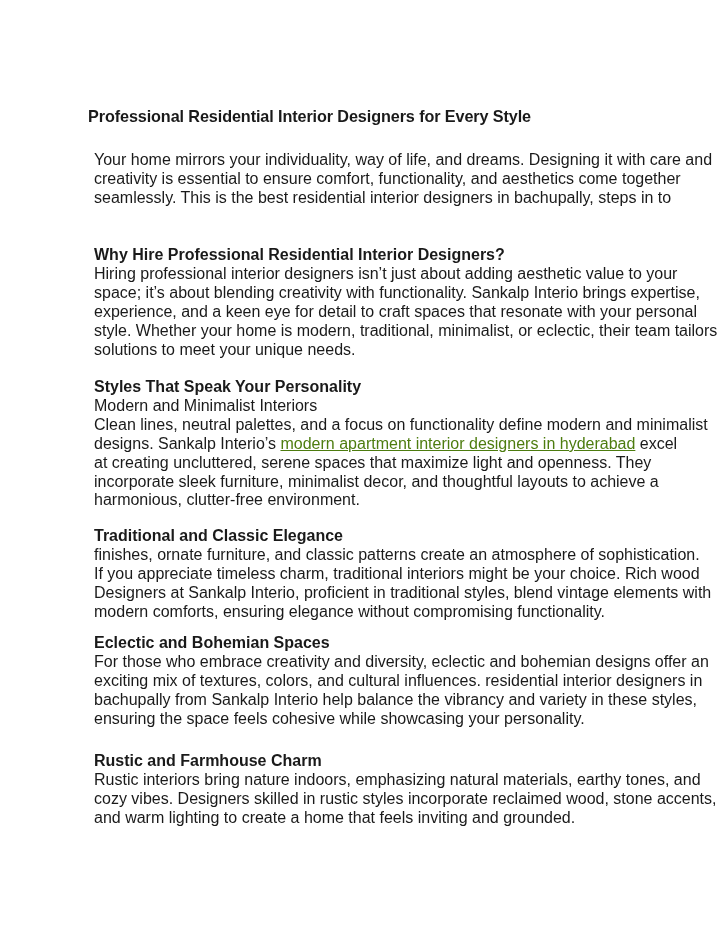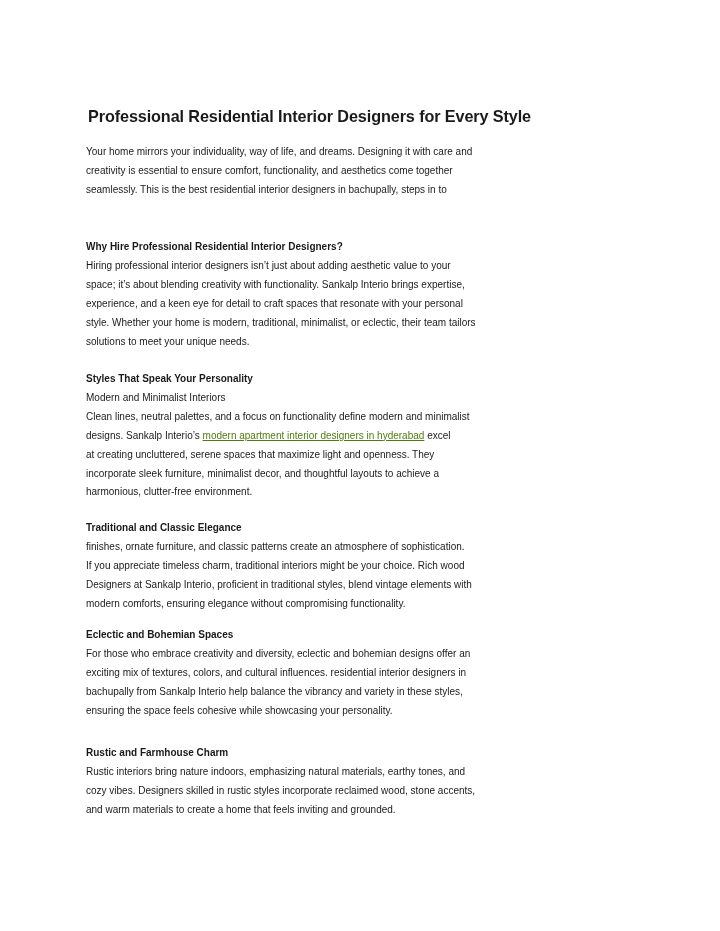--- a/index.html
+++ b/index.html
@@ -28,22 +28,22 @@
       margin: 4px;
       font-size: 16.2px;
       font-weight: bold;
       line-height: 22px;
       white-space: nowrap;
       letter-spacing: -0.1px;
     }
     .block {
       position: absolute;
       left: 0;
-      margin: 2px;
-      font-size: 10px;
+      margin: 10px;
+      font-size: 16px;
       line-height: 18.9px;
       white-space: nowrap;
     }
     .block .line {
       display: block;
     }
     .heading {
       display: block;
       font-weight: bold;
     }
@@ -105,16 +105,16 @@
     <span class="line">For those who embrace creativity and diversity, eclectic and bohemian designs offer an</span>
     <span class="line">exciting mix of textures, colors, and cultural influences. residential interior designers in</span>
     <span class="line">bachupally from Sankalp Interio help balance the vibrancy and variety in these styles,</span>
     <span class="line">ensuring the space feels cohesive while showcasing your personality.</span>
   </div>
 
   <div class="block" id="rustic">
     <span class="heading">Rustic and Farmhouse Charm</span>
     <span class="line">Rustic interiors bring nature indoors, emphasizing natural materials, earthy tones, and</span>
     <span class="line">cozy vibes. Designers skilled in rustic styles incorporate reclaimed wood, stone accents,</span>
-    <span class="line">and warm materials to create a home that feels inviting and grounded.</span>
+    <span class="line">and warm lighting to create a home that feels inviting and grounded.</span>
   </div>
 
 </div>
 
 </body></html>

